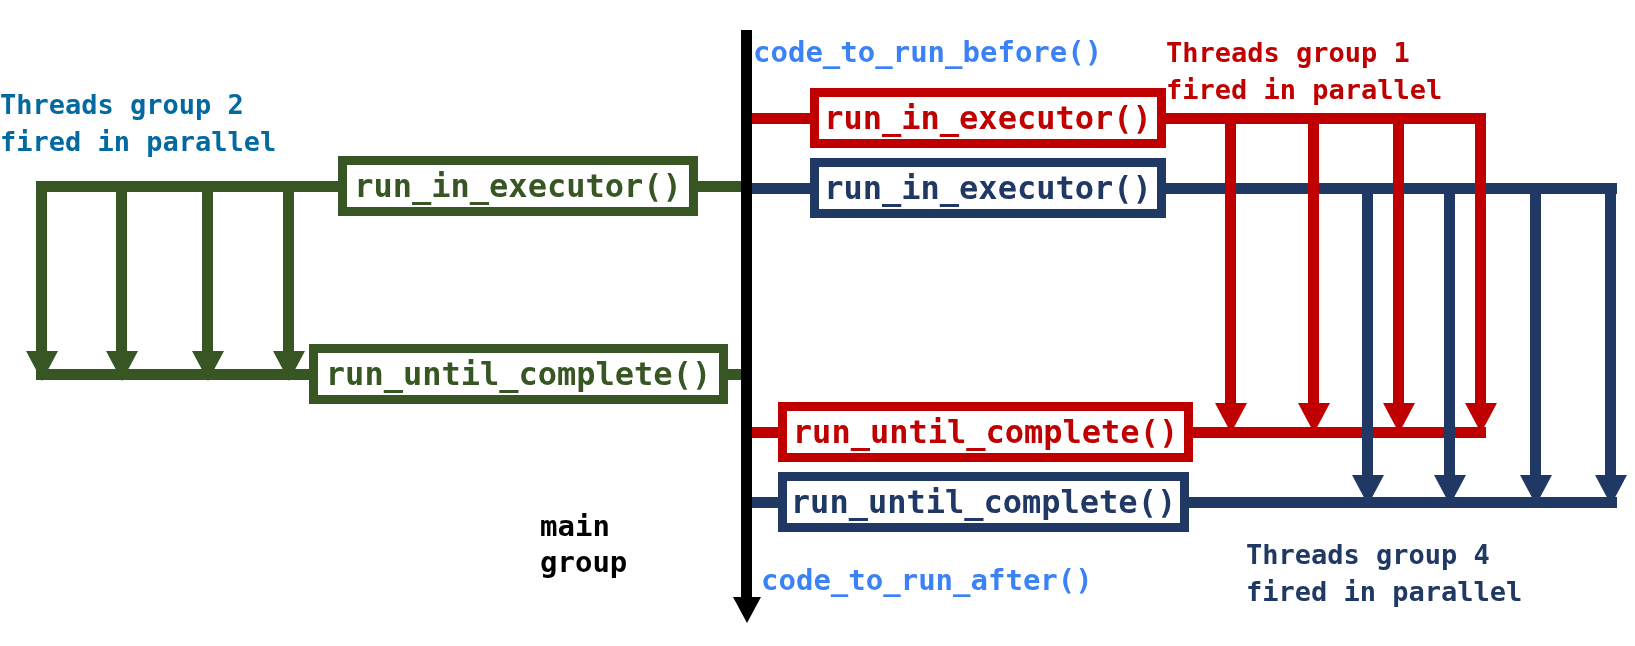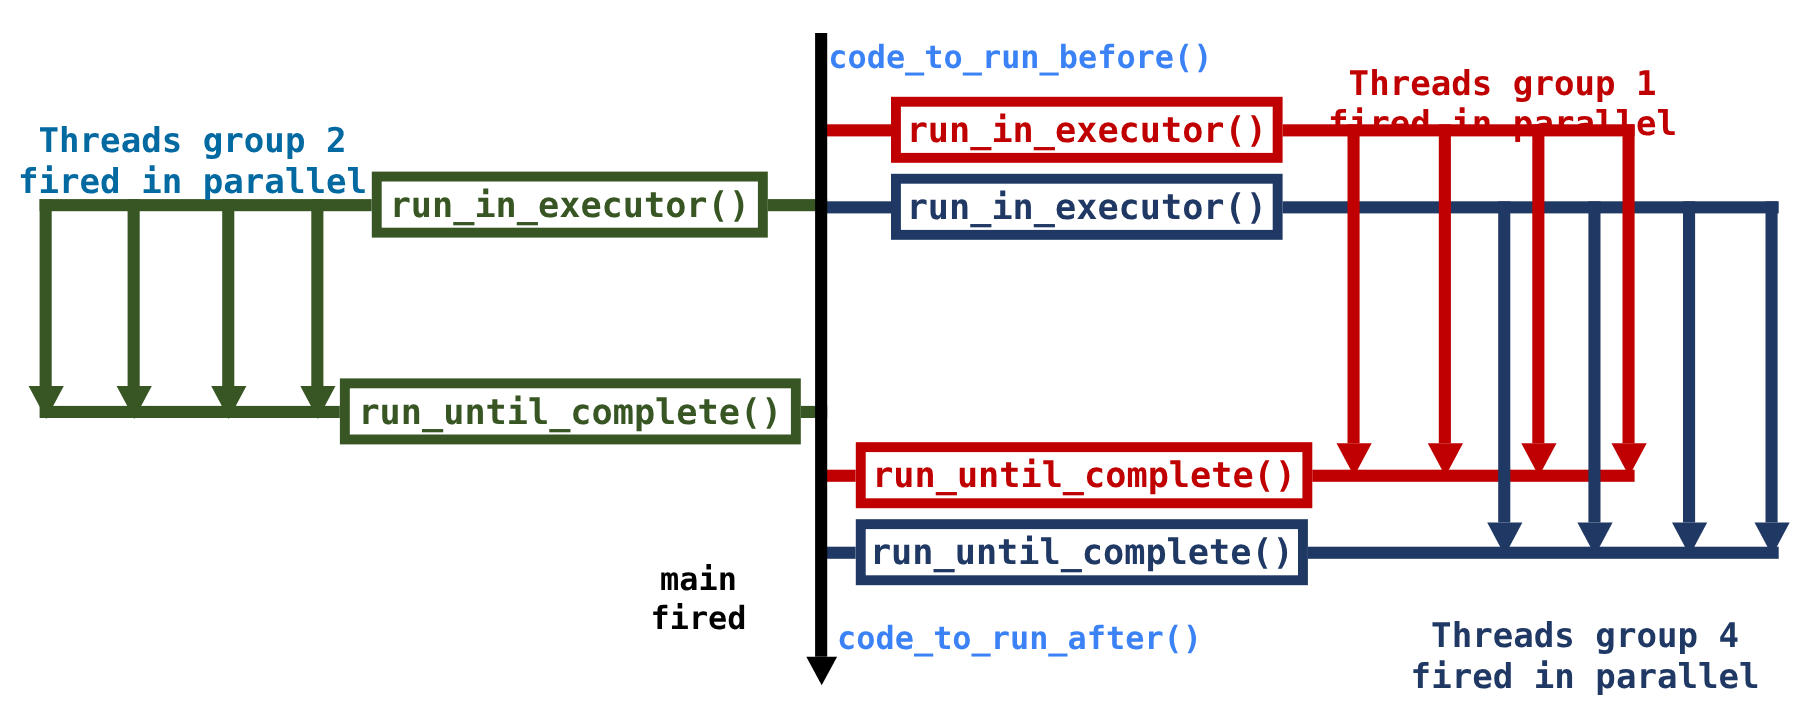--- a/index.html
+++ b/index.html
@@ -29,22 +29,22 @@
   .arrow.red{border-top-color:#C00000;}
   .arrow.green{border-top-color:#375623;}
   .arrow.blue{border-top-color:#1F3864;}
   .main-arrow{
     position:absolute;width:0;height:0;z-index:4;
     border-left:14px solid transparent;border-right:14px solid transparent;
     border-top:26px solid #000000;
   }
   .label{position:absolute;white-space:nowrap;z-index:6;}
   .code-label{color:#3b82f6;font-size:29px;line-height:36px;}
-  .main-label{color:#000000;font-size:29px;line-height:36px;text-align:center;}
-  .group-label{font-size:31px;line-height:37px;text-align:center;margin-top:24px;}
+  .main-label{color:#000000;font-size:29px;line-height:36px;text-align:left;}
+  .group-label{font-size:27px;line-height:37px;text-align:left;}
   .group-label.red{color:#C00000;}
   .group-label.green{color:#0369a1;}
   .group-label.blue{color:#1F3864;}
 </style>
 </head>
 <body>
 
 <div class="canvas">
 
   <div class="line blue-bg" style="left:747px;top:183px;width:63px;height:11px;"></div>
@@ -106,21 +106,21 @@
     <span>run_until_complete()</span>
   </div>
   <div class="box blue" style="left:778px;top:472px;width:411px;height:60px;">
     <span>run_until_complete()</span>
   </div>
 
   <div class="label code-label" style="left:753px;top:34px;">code_to_run_before()</div>
   <div class="label code-label" style="left:761px;top:562px;text-align:right;">code_to_run_after()</div>
   <div class="label main-label" style="left:540px;top:508px;width:190px;">
     <span>main</span><br>
-    <span>fired</span>
+    <span>group</span>
   </div>
   <div class="label group-label red" style="left:1166px;top:34px;width:400px;">
     <span>Threads group 1</span><br>
     <span>fired in parallel</span>
   </div>
   <div class="label group-label green" style="left:0px;top:86px;width:350px;">
     <span>Threads group 2</span><br>
     <span>fired in parallel</span>
   </div>
   <div class="label group-label blue" style="left:1246px;top:536px;width:390px;">

